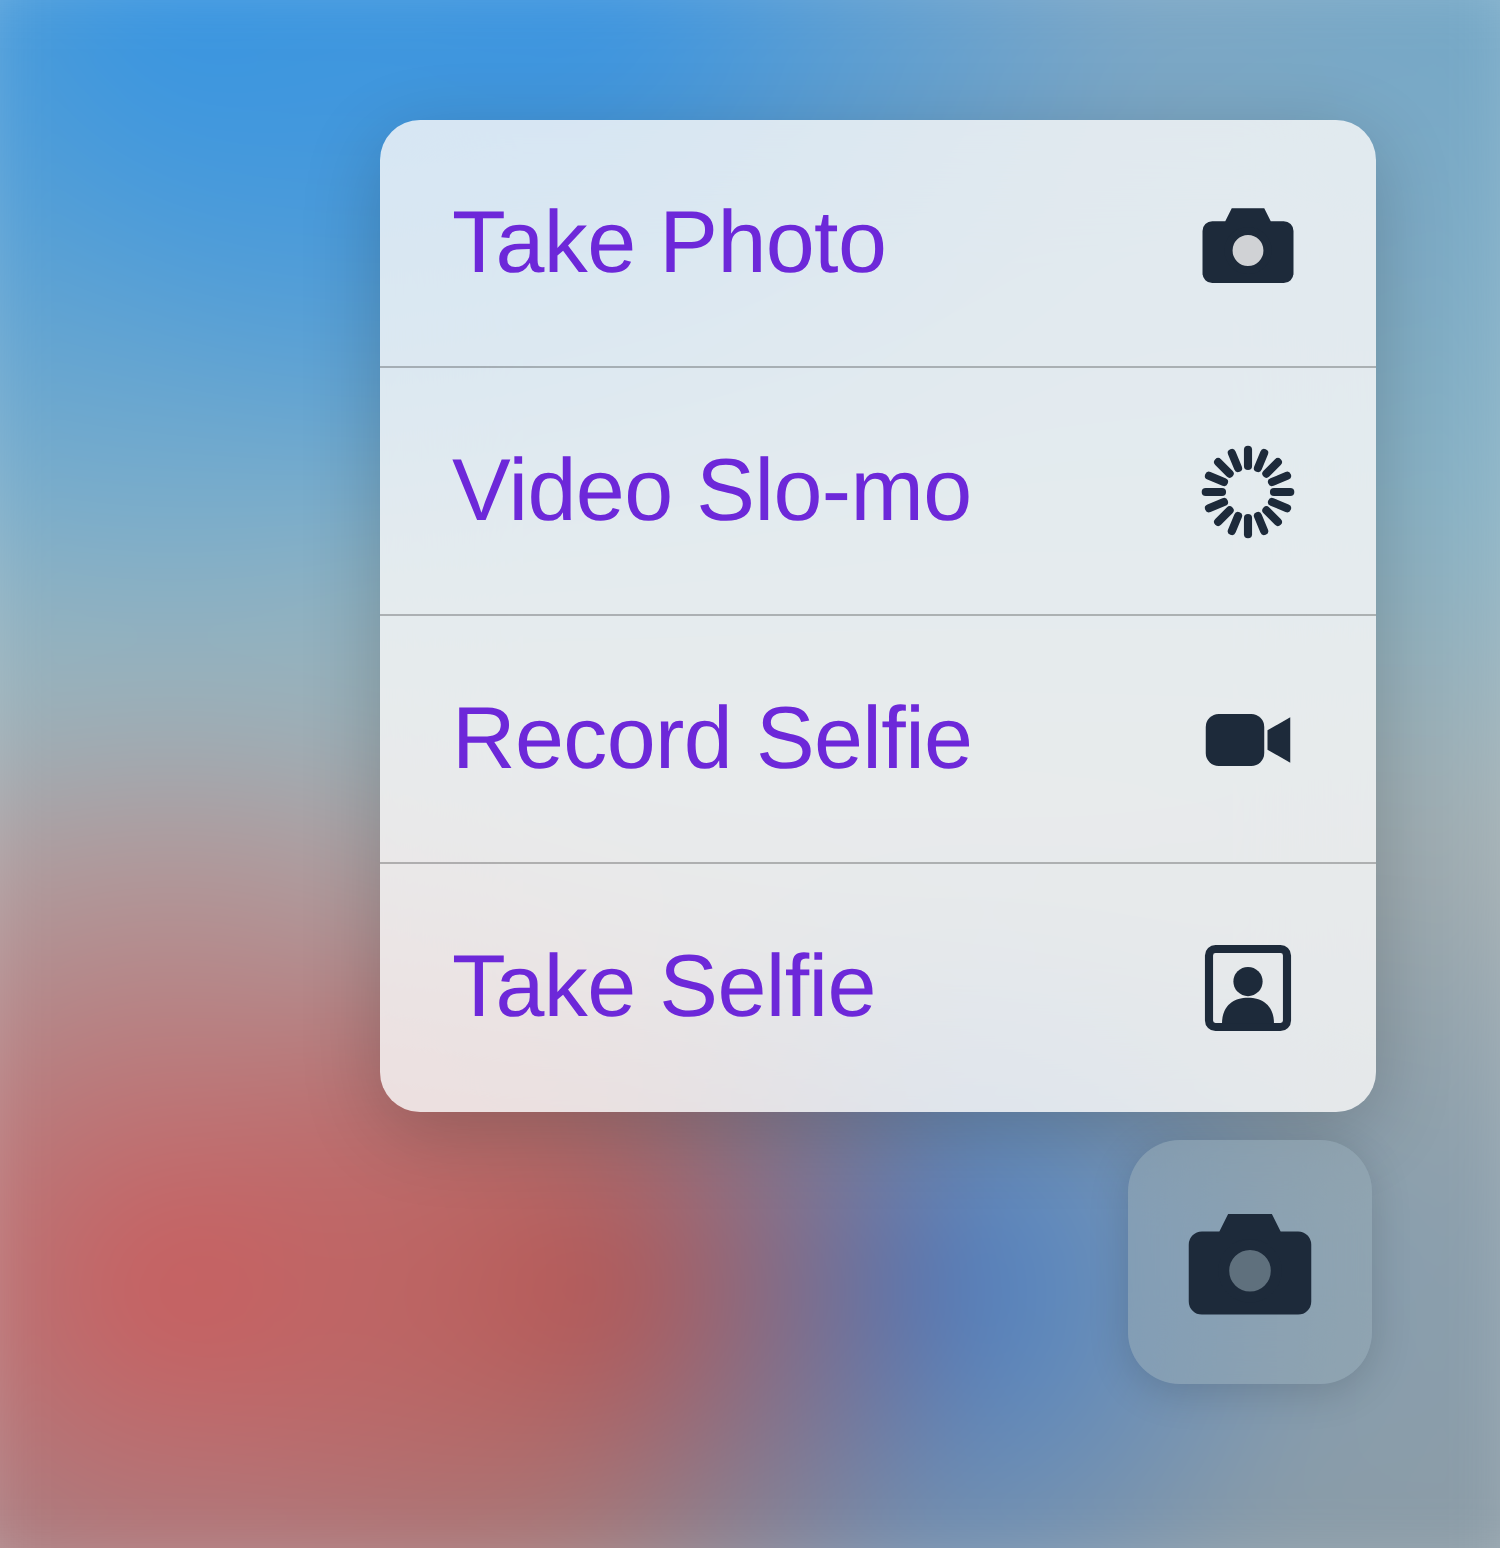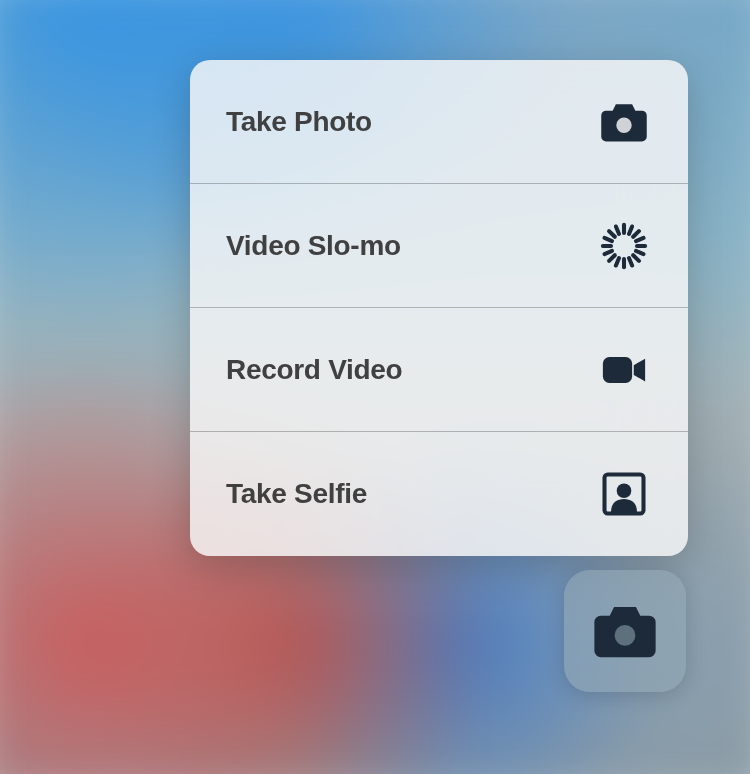--- a/index.html
+++ b/index.html
@@ -41,23 +41,23 @@
       display: flex;
       align-items: center;
       justify-content: space-between;
       padding: 0 36px;
       height: 124px;
       border-bottom: 1px solid rgba(0,0,0,0.25);
       cursor: pointer;
     }
     .menu-item:last-child { border-bottom: none; text-align: center; }
     .menu-label {
-      font-size: 28px;
-      font-weight: 700;
-      color: #404040;
+      font-size: 44px;
+      font-weight: 400;
+      color: #6d28d9;
       letter-spacing: -0.3px;
     }
     .menu-icon {
       width: 56px;
       height: 56px;
       display: flex;
       align-items: center;
       justify-content: center;
       color: #1d2a3a;
     }
@@ -118,21 +118,21 @@
           <line x1="0" y1="-26" x2="0" y2="-16" transform="rotate(270)"></line>
           <line x1="0" y1="-26" x2="0" y2="-16" transform="rotate(292.5)"></line>
           <line x1="0" y1="-26" x2="0" y2="-16" transform="rotate(315)"></line>
           <line x1="0" y1="-26" x2="0" y2="-16" transform="rotate(337.5)"></line>
         </g>
       </svg>
     </span>
   </div>
 
   <div class="menu-item">
-    <span class="menu-label">Record Video</span>
+    <span class="menu-label">Record Selfie</span>
     <span class="menu-icon">
       <svg viewBox="0 0 64 64" fill="#1d2a3a">
         <rect x="6" y="16" width="36" height="32" rx="8"></rect>
         <path d="M44 26 L58 18 V46 L44 38 Z"></path>
       </svg>
     </span>
   </div>
 
   <div class="menu-item">
     <span class="menu-label">Take Selfie</span>

